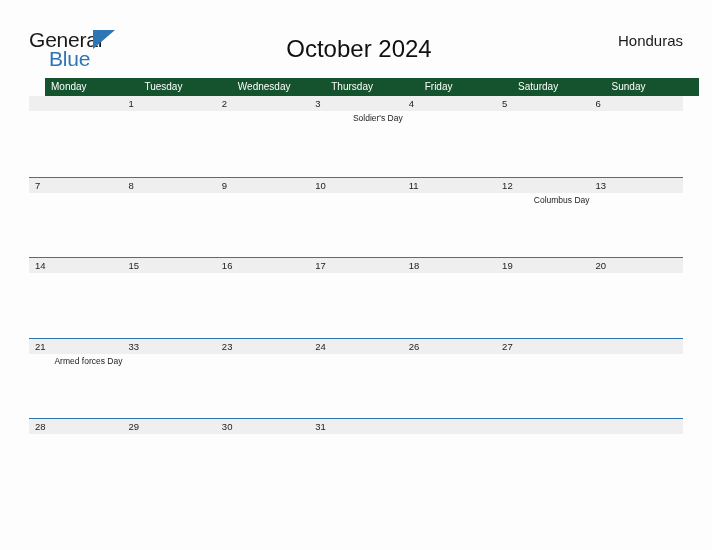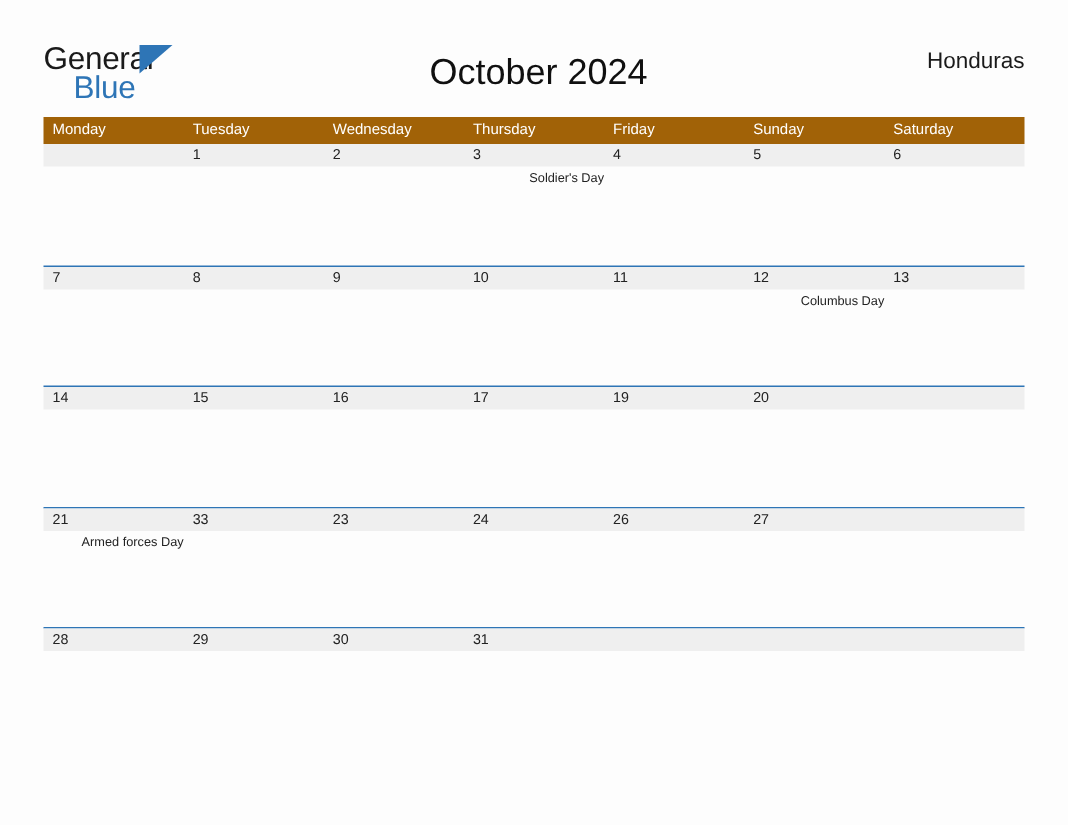--- a/index.html
+++ b/index.html
@@ -92,21 +92,22 @@
   .calendar {
     position: absolute;
     left: 29px;
     top: 78px;
     width: 654px;
   }
   .weekday-row {
     display: flex;
     width: 654px;
     height: 18px;
-    background: #a16207;
+    background: #14532d;
+    margin-left: 16px;
   }
   .weekday-cell {
     width: 93.43px;
     flex: 0 0 93.43px;
     box-sizing: border-box;
     padding-left: 6px;
     color: #ffffff;
     font-size: 10px;
     line-height: 18px;
     font-family: "Liberation Sans", sans-serif;
@@ -186,22 +187,22 @@
 
   </div>
 
   <div class="calendar">
     <div class="weekday-row">
         <div class="weekday-cell">Monday</div>
         <div class="weekday-cell">Tuesday</div>
         <div class="weekday-cell">Wednesday</div>
         <div class="weekday-cell">Thursday</div>
         <div class="weekday-cell">Friday</div>
+        <div class="weekday-cell">Saturday</div>
         <div class="weekday-cell">Sunday</div>
-        <div class="weekday-cell">Saturday</div>
       </div>
     <div id="weeks-container">
         <div class="week-row">
           <div class="week-band"></div>
           <div class="week-cells">
             <div class="day-cell empty-cell">
               <span class="day-num"></span>
             </div>
             <div class="day-cell">
               <span class="day-num">1</span>
@@ -260,20 +261,23 @@
             <div class="day-cell">
               <span class="day-num">15</span>
             </div>
             <div class="day-cell">
               <span class="day-num">16</span>
             </div>
             <div class="day-cell">
               <span class="day-num">17</span>
             </div>
             <div class="day-cell">
+              <span class="day-num">18</span>
+            </div>
+            <div class="day-cell">
               <span class="day-num">19</span>
             </div>
             <div class="day-cell">
               <span class="day-num">20</span>
             </div>
           </div>
         </div>
         <div class="week-row">
           <div class="week-band"></div>
           <div class="week-cells">

